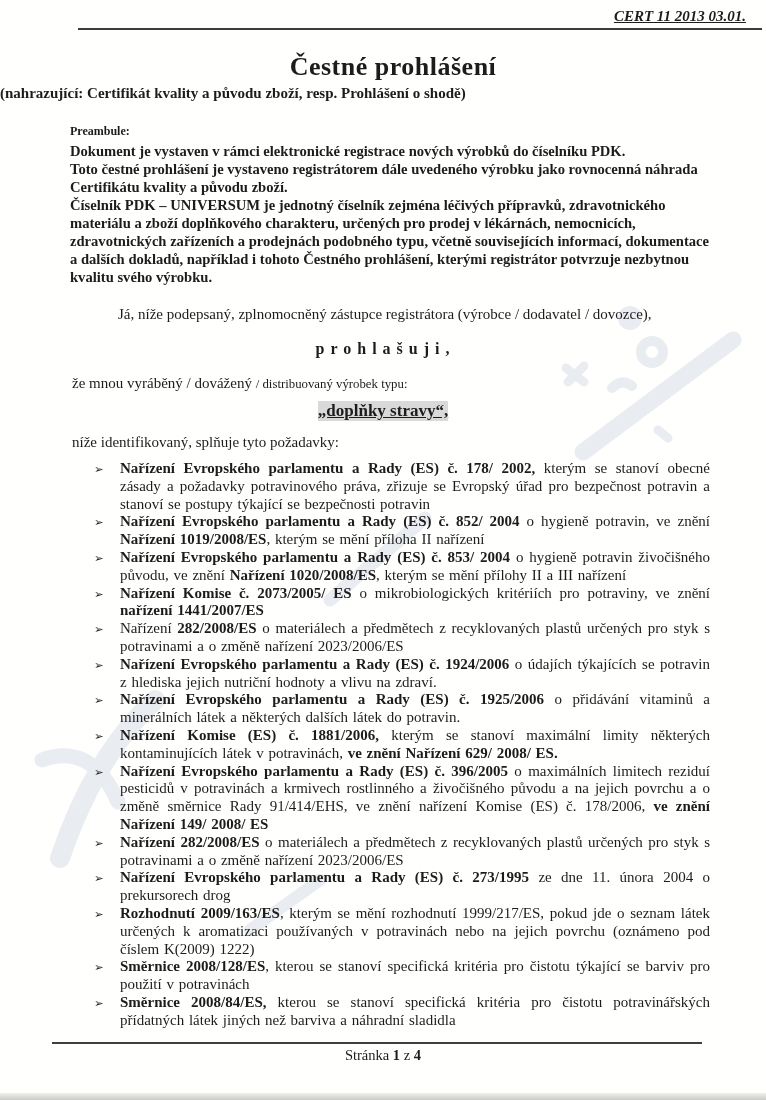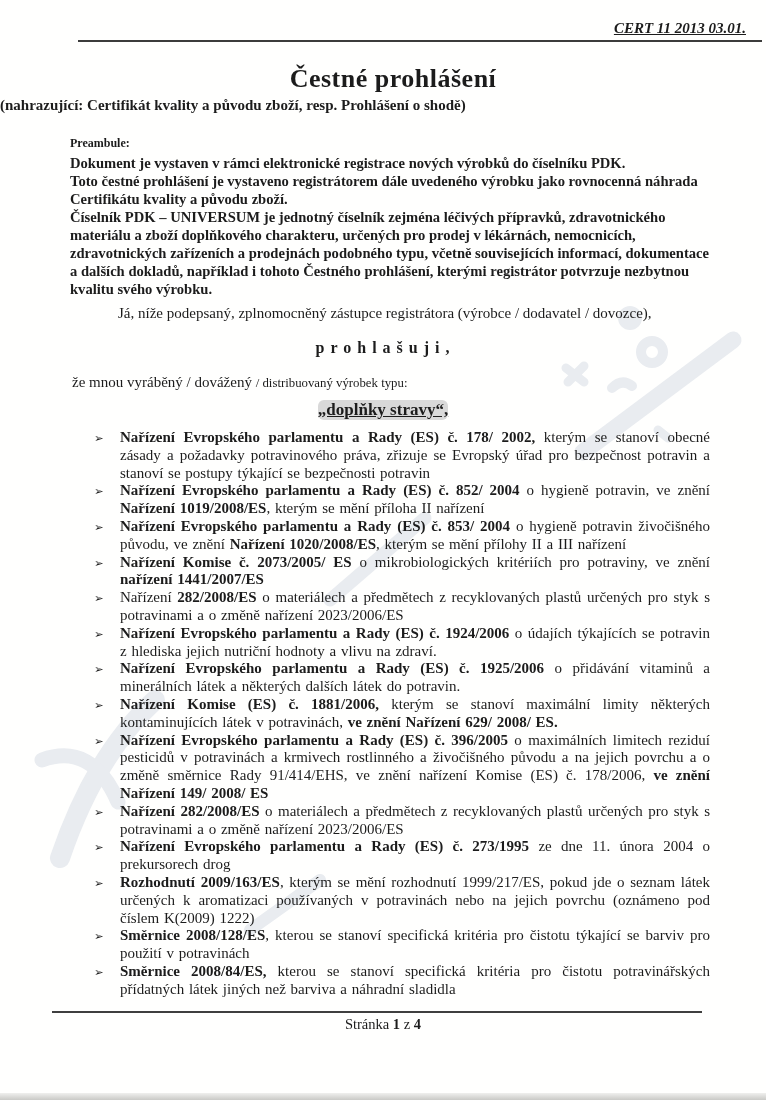--- a/index.html
+++ b/index.html
@@ -7,51 +7,50 @@
     position:relative;
     width:766px;height:1100px;
     background:#fffffe;
     overflow:hidden;
     font-family:"Liberation Serif", serif;
     color:#1c1c1c;
   }
   .watermark{position:absolute;top:0;left:0;z-index:0;}
   .content{position:relative;z-index:1;}
   .doc-code{
-    margin:20px 20px 0 0;
+    margin:8px 20px 0 0;
     text-align:right;
     font-style:italic;
     font-weight:bold;
     font-size:15px;
     text-decoration:underline;
   }
   .top-rule{margin:3px 4px 0 78px;height:2px;background:#3c3c3c;}
   .title{
     margin:22px 0 0;
     text-align:center;
     font-size:26px;
     font-weight:bold;
     letter-spacing:.5px;
     padding-left:20px;
   }
   .subtitle{margin:3px 0 0;text-align:left;font-weight:bold;font-size:15px;}
   .preambule{margin:22px 56px 0 70px;}
   .pre-heading{font-size:12px;font-weight:bold;margin:0 0 3px;}
   .preambule p{margin:0;font-weight:bold;font-size:14.6px;line-height:18px;}
-  .decl-intro{margin:6px 56px 0 72px;text-indent:46px;font-size:15px;line-height:18px;}
+  .decl-intro{margin:19px 56px 0 72px;text-indent:46px;font-size:15px;line-height:18px;}
   .decl-verb{margin:17px 0 0;text-align:center;font-weight:bold;font-size:16px;letter-spacing:1px;}
   .product-intro{margin:17px 56px 0 72px;font-size:15px;}
   .product-intro .small{font-size:12.8px;}
   .product-type-row{text-align:center;margin-top:9px;}
   .product-type{
     font-weight:bold;font-size:17px;
     text-decoration:underline;
     background:#d9d9d9;
     padding:0 0 1px;
-    border-radius:6px;
   }
   .req-lead{margin:13px 56px 0 72px;font-size:15px;}
   .req-list{margin:9px 56px 0 72px;padding:0;list-style:none;}
   .req-list li{
     position:relative;
     padding-left:48px;
     font-size:15px;
     line-height:17.8px;
     text-align:justify;
     word-spacing:1px;
@@ -108,20 +107,21 @@
     <p class="decl-intro">Já, níže podepsaný, zplnomocněný zástupce registrátora (výrobce / dodavatel / dovozce),</p>
 
     <div class="decl-verb">p r o h l a š u j i ,</div>
 
     <p class="product-intro"><span>že mnou vyráběný / dovážený </span><span class="small">/ distribuovaný výrobek typu:</span></p>
 
     <div class="product-type-row">
       <span class="product-type">„doplňky stravy“,</span>
     </div>
 
+    <p class="req-lead">níže identifikovaný, splňuje tyto požadavky:</p>
 
     <ul class="req-list">
         <li><span class="marker">➢</span><span class="b">Nařízení Evropského parlamentu a Rady (ES) č. 178/ 2002,</span><span> kterým se stanoví obecné zásady a požadavky potravinového práva, zřizuje se Evropský úřad pro bezpečnost potravin a stanoví se postupy týkající se bezpečnosti potravin</span></li>
         <li><span class="marker">➢</span><span class="b">Nařízení Evropského parlamentu a Rady (ES) č. 852/ 2004</span><span> o hygieně potravin, ve znění </span><span class="b">Nařízení 1019/2008/ES</span><span>, kterým se mění příloha II nařízení</span></li>
         <li><span class="marker">➢</span><span class="b">Nařízení Evropského parlamentu a Rady (ES) č. 853/ 2004</span><span> o hygieně potravin živočišného původu, ve znění </span><span class="b">Nařízení 1020/2008/ES</span><span>, kterým se mění přílohy II a III nařízení</span></li>
         <li><span class="marker">➢</span><span class="b">Nařízení Komise č. 2073/2005/ ES</span><span> o mikrobiologických kritériích pro potraviny, ve znění </span><span class="b">nařízení 1441/2007/ES</span></li>
         <li><span class="marker">➢</span><span>Nařízení </span><span class="b">282/2008/ES</span><span> o materiálech a předmětech z recyklovaných plastů určených pro styk s potravinami a o změně nařízení 2023/2006/ES</span></li>
         <li><span class="marker">➢</span><span class="b">Nařízení Evropského parlamentu a Rady (ES) č. 1924/2006</span><span> o údajích týkajících se potravin z hlediska jejich nutriční hodnoty a vlivu na zdraví.</span></li>
         <li><span class="marker">➢</span><span class="b">Nařízení Evropského parlamentu a Rady (ES) č. 1925/2006</span><span>  o přidávání vitaminů a minerálních látek a některých dalších látek do potravin.</span></li>
         <li><span class="marker">➢</span><span class="b">Nařízení Komise (ES) č. 1881/2006,</span><span> kterým se stanoví maximální limity některých kontaminujících látek v potravinách, </span><span class="b">ve znění Nařízení 629/ 2008/ ES.</span></li>

